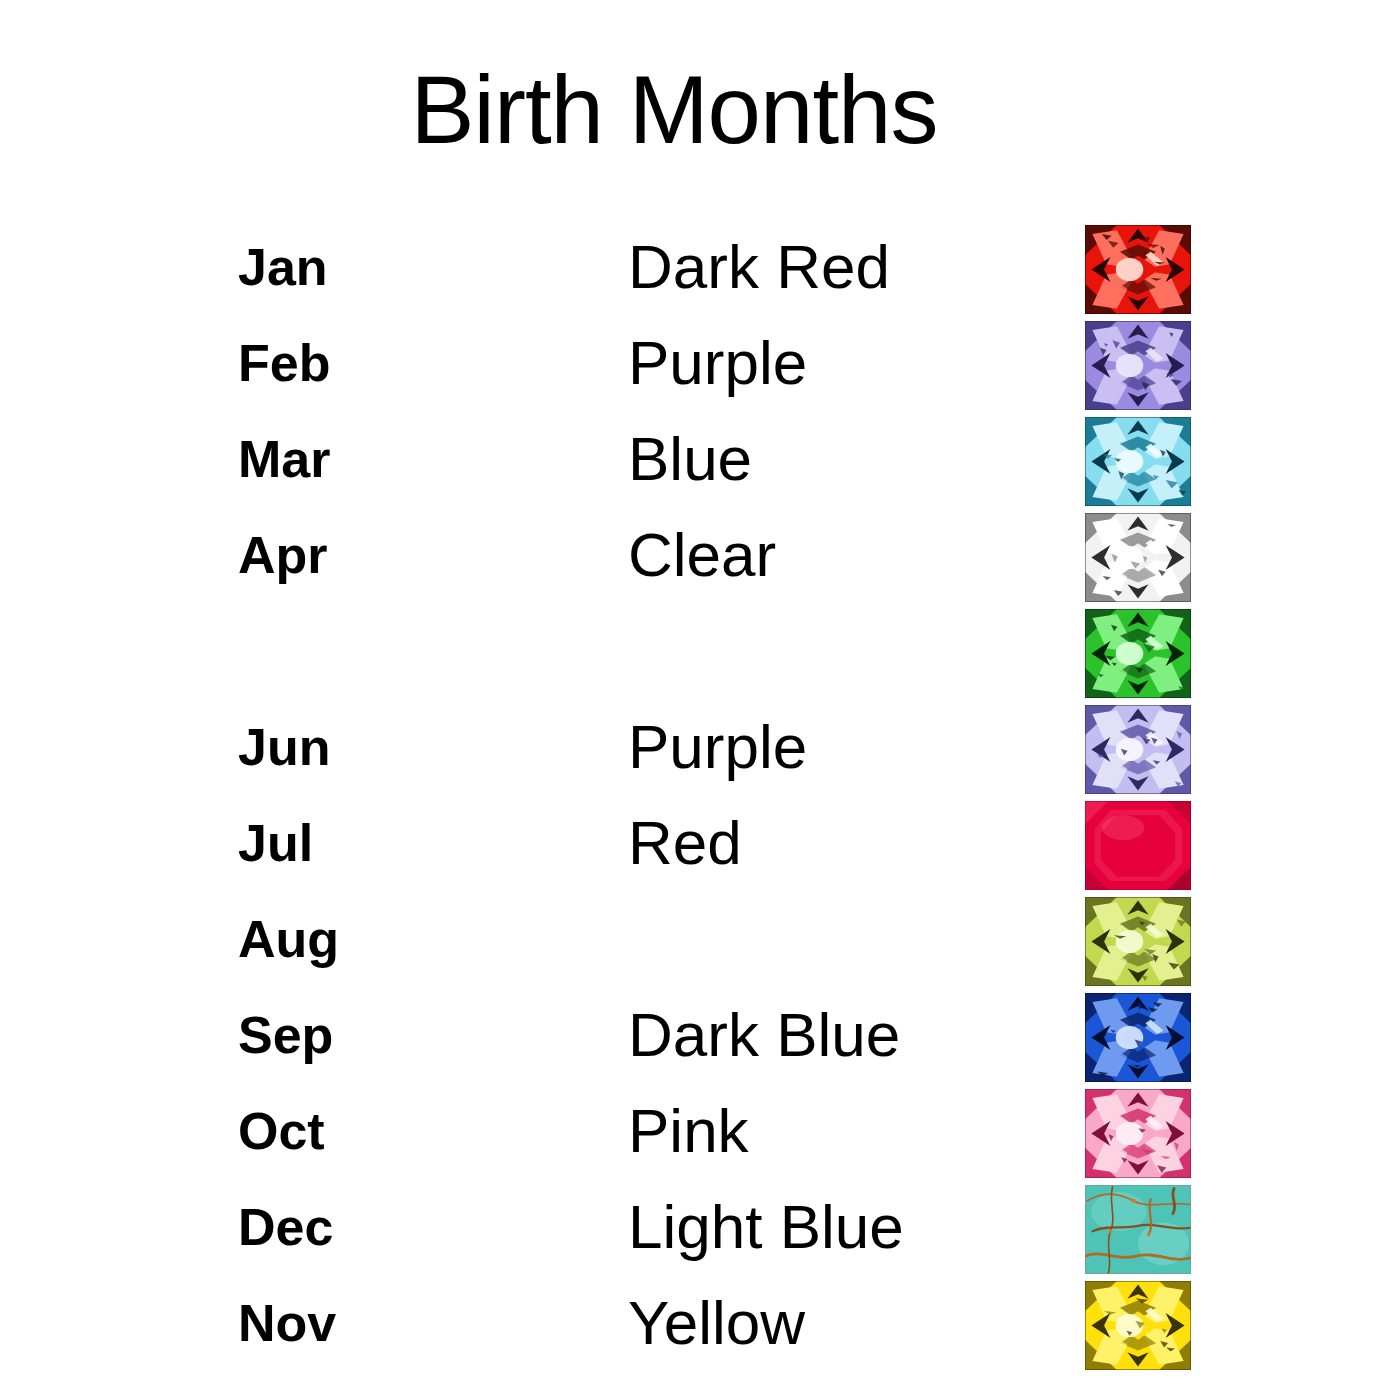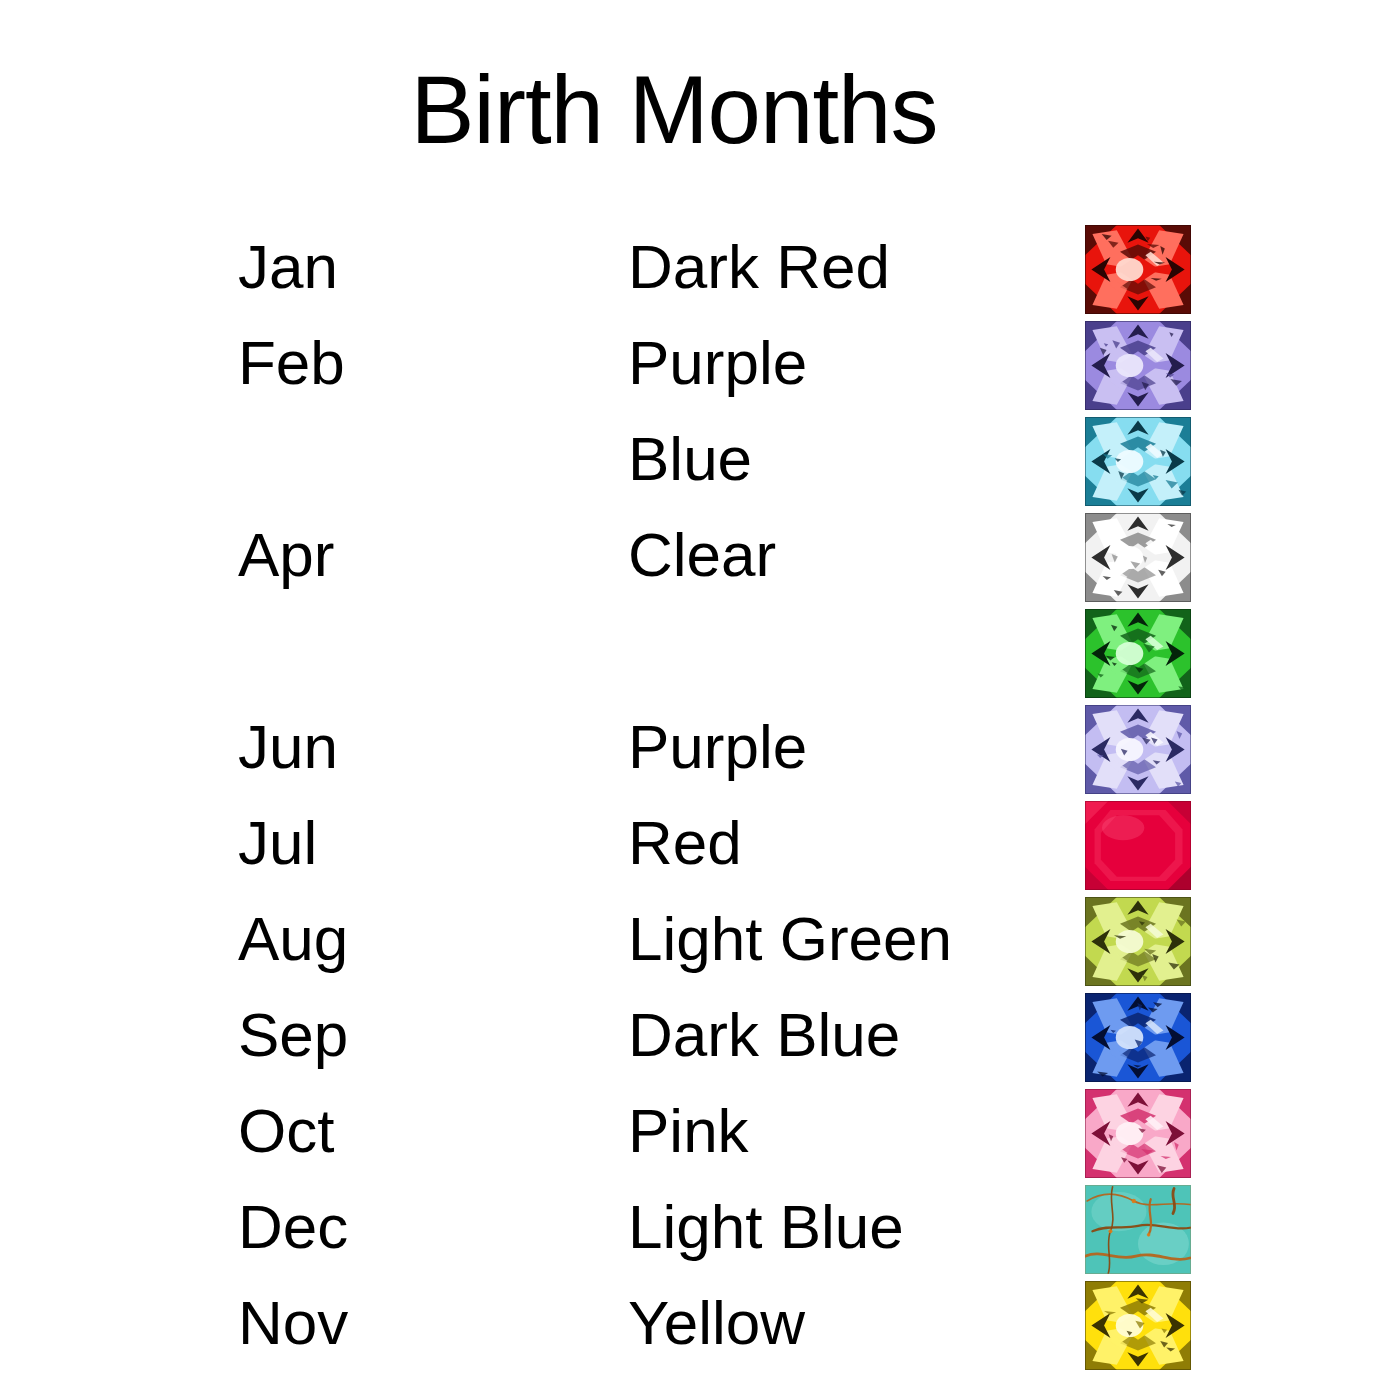--- a/index.html
+++ b/index.html
@@ -44,22 +44,22 @@
     position: relative;
     height: 96px;
     width: 1400px;
   }
   .month {
     position: absolute;
     left: 238px;
     top: 0;
     height: 96px;
     line-height: 90px;
-    font-size: 62px;
-    font-weight: 400;
+    font-size: 52px;
+    font-weight: 700;
     color: #000000;
     white-space: nowrap;
   }
   .color-name {
     position: absolute;
     left: 628px;
     top: 0;
     height: 96px;
     line-height: 90px;
     font-size: 62px;
@@ -152,20 +152,21 @@
             <polygon points="56.57266390080222,60.76617052586106 63.90995653530115,63.313681027582234 60.24131021805169,69.25787219826499 " fill="#241d4d" opacity="0.75"></polygon>
             <polygon points="80.94735873637131,52.326271840290296 89.25582202561935,53.59396394389354 85.10159038099533,56.55191218563445 " fill="#4a3f8c" opacity="0.75"></polygon>
             <polygon points="85.3952957501613,58.0620567550706 96.91397266395109,60.092095866780305 91.15463420705619,64.82885379410295 " fill="#241d4d" opacity="0.75"></polygon>
             <polygon points="18.738349918340496,22.209464866160168 23.140420106938304,23.24727988496529 20.939385012639402,25.668848262177246 " fill="#4a3f8c" opacity="0.75"></polygon>
             <polygon points="14.94368849002928,26.739261993132185 21.54235569312347,28.96933355453812 18.243022091576375,34.1728338644853 " fill="#241d4d" opacity="0.75"></polygon>
             <rect x="0.5" y="0.5" width="105" height="88" fill="none" stroke="#241d4d" stroke-width="1" opacity="0.5"></rect>
           </svg>
         </div>
       </div>
       <div class="row">
+        <div class="month">Mar</div>
         <div class="color-name">Blue</div>
         <div class="gem-cell">
           <svg viewBox="0 0 106 89" xmlns="http://www.w3.org/2000/svg">
             <rect x="0" y="0" width="106" height="89" fill="#86ddf0"></rect>
             <polygon points="0,0 31.799999999999997,0 0,30.26" fill="#1b7e96"></polygon>
             <polygon points="106,0 74.19999999999999,0 106,30.26" fill="#1b7e96"></polygon>
             <polygon points="0,89 31.799999999999997,89 0,58.74" fill="#1b7e96"></polygon>
             <polygon points="106,89 74.19999999999999,89 106,58.74" fill="#1b7e96"></polygon>
             <polygon points="7.420000000000001,8.9 31.799999999999997,5.34 53,44.5 21.200000000000003,39.160000000000004" fill="#c4f0fa"></polygon>
             <polygon points="98.58,8.9 74.19999999999999,5.34 53,44.5 84.80000000000001,39.160000000000004" fill="#c4f0fa"></polygon>
@@ -307,21 +308,20 @@
             <polygon points="106,89 82.68,89 106,65.86" fill="#7d0021" opacity="0.55"></polygon>
             <polygon points="25.439999999999998,8.9 80.56,8.9 97.52000000000001,28.48 97.52000000000001,62.3 80.56,80.10000000000001 25.439999999999998,80.10000000000001 9.54,62.3 9.54,28.48" fill="#f73160" opacity="0.45"></polygon>
             <polygon points="31.799999999999997,14.24 74.19999999999999,14.24 90.1,32.04 90.1,58.74 74.19999999999999,75.64999999999999 31.799999999999997,75.64999999999999 15.899999999999999,58.74 15.899999999999999,32.04" fill="#e6003c"></polygon>
             <ellipse cx="38.16" cy="26.7" rx="21.200000000000003" ry="12.46" fill="#ff6187" opacity="0.30"></ellipse>
             <rect x="0.5" y="0.5" width="105" height="88" fill="none" stroke="#7d0021" stroke-width="1" opacity="0.45"></rect>
           </svg>
         </div>
       </div>
       <div class="row">
         <div class="month">Aug</div>
-        <div class="color-name">Light Green</div>
         <div class="gem-cell">
           <svg viewBox="0 0 106 89" xmlns="http://www.w3.org/2000/svg">
             <rect x="0" y="0" width="106" height="89" fill="#c2d94f"></rect>
             <polygon points="0,0 31.799999999999997,0 0,30.26" fill="#6b7420"></polygon>
             <polygon points="106,0 74.19999999999999,0 106,30.26" fill="#6b7420"></polygon>
             <polygon points="0,89 31.799999999999997,89 0,58.74" fill="#6b7420"></polygon>
             <polygon points="106,89 74.19999999999999,89 106,58.74" fill="#6b7420"></polygon>
             <polygon points="7.420000000000001,8.9 31.799999999999997,5.34 53,44.5 21.200000000000003,39.160000000000004" fill="#e2f08f"></polygon>
             <polygon points="98.58,8.9 74.19999999999999,5.34 53,44.5 84.80000000000001,39.160000000000004" fill="#e2f08f"></polygon>
             <polygon points="7.420000000000001,80.10000000000001 31.799999999999997,83.66 53,44.5 21.200000000000003,49.84" fill="#e2f08f"></polygon>

